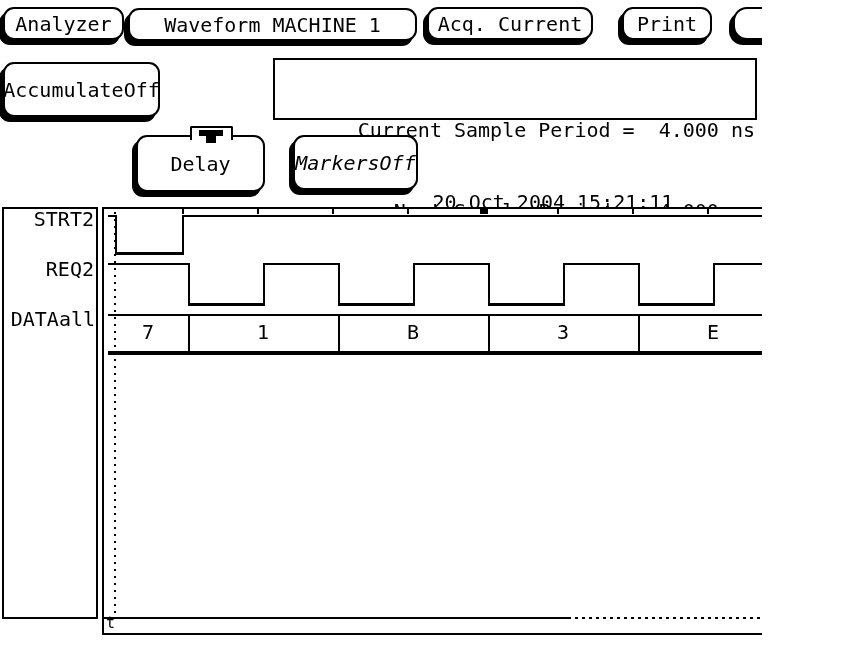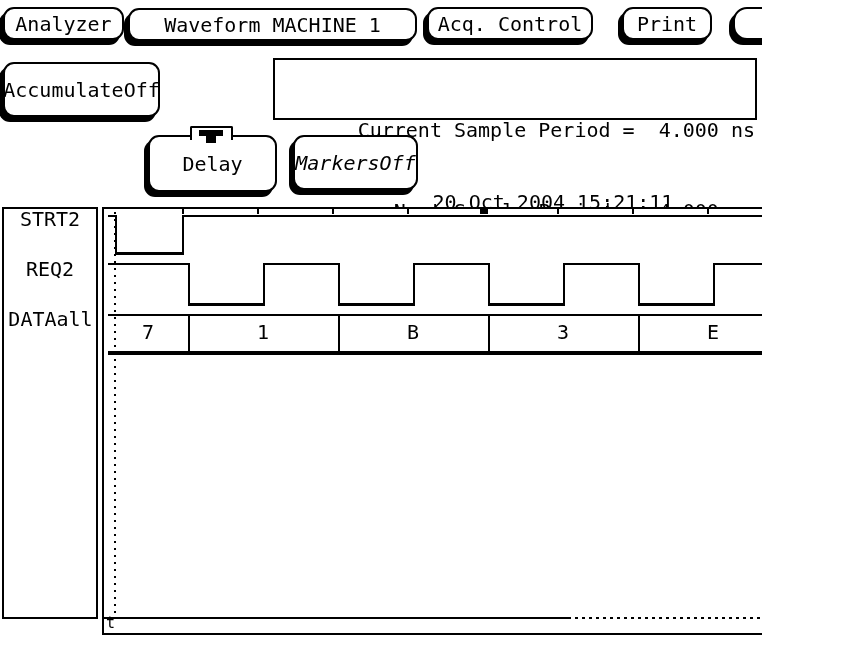--- a/index.html
+++ b/index.html
@@ -31,47 +31,47 @@
   .tmark .tbar{position:absolute;left:7px;top:2px;width:24px;height:6px;background:#000;}
   .tmark .tstem{position:absolute;left:14px;top:6px;width:10px;height:9px;background:#000;}
   .labelbox{
     position:absolute;background:#fff;border:2px solid #000;box-sizing:border-box;z-index:1;
   }
   .wavebox{
     position:absolute;background:#fff;border:2px solid #000;box-sizing:border-box;z-index:1;
   }
   .siglabel{
     position:absolute;z-index:2;line-height:18px;white-space:pre;
-    display:flex;justify-content:center;
+    display:flex;justify-content:flex-end;
   }
   .layer{position:absolute;left:0;top:0;width:865px;height:648px;z-index:2;pointer-events:none;}
   .dotted-v{background-image:repeating-linear-gradient(to bottom,#000 0 2px,transparent 2px 7px);}
   .dotted-h{background-image:repeating-linear-gradient(to right,#000 0 3px,transparent 3px 7px);}
 </style>
 </head>
 <body>
 
 <div class="screen">
 
   <div class="btn" style="left:3px;top:7px;width:121px;">Analyzer</div>
   <div class="btn" style="left:128px;top:8px;width:289px;">Waveform MACHINE 1</div>
-  <div class="btn" style="left:427px;top:7px;width:166px;">Acq. Control</div>
+  <div class="btn" style="left:427px;top:7px;width:166px;">Acq. Current</div>
   <div class="btn" style="left:622px;top:7px;width:90px;">Print</div>
   <div class="btn" style="left:733px;top:7px;width:127px;border-radius:14px;">Run</div>
 
   <div class="btn btn2" style="left:3px;top:62px;width:157px;height:55px;">
     <span>Accumulate</span>
     <span>Off</span>
   </div>
   <div class="infobox" style="left:273px;top:58px;width:484px;height:62px;">
     <div>Current Sample Period =  4.000 ns</div>
     <div>   Next Sample Period =  4.000 ns</div>
   </div>
 
-  <div class="btn btn2" style="left:148px;top:135px;width:129px;height:57px;">
+  <div class="btn btn2" style="left:136px;top:135px;width:129px;height:57px;">
     <span>Delay</span>
   </div>
   <div class="tmark" style="left:190px;top:126px;width:43px;height:14px;">
     <div class="tbar"></div>
     <div class="tstem"></div>
   </div>
   <div class="btn btn2" style="left:293px;top:135px;width:125px;height:55px;font-style:italic;">
     <span>Markers</span>
     <span>Off</span>
   </div>

